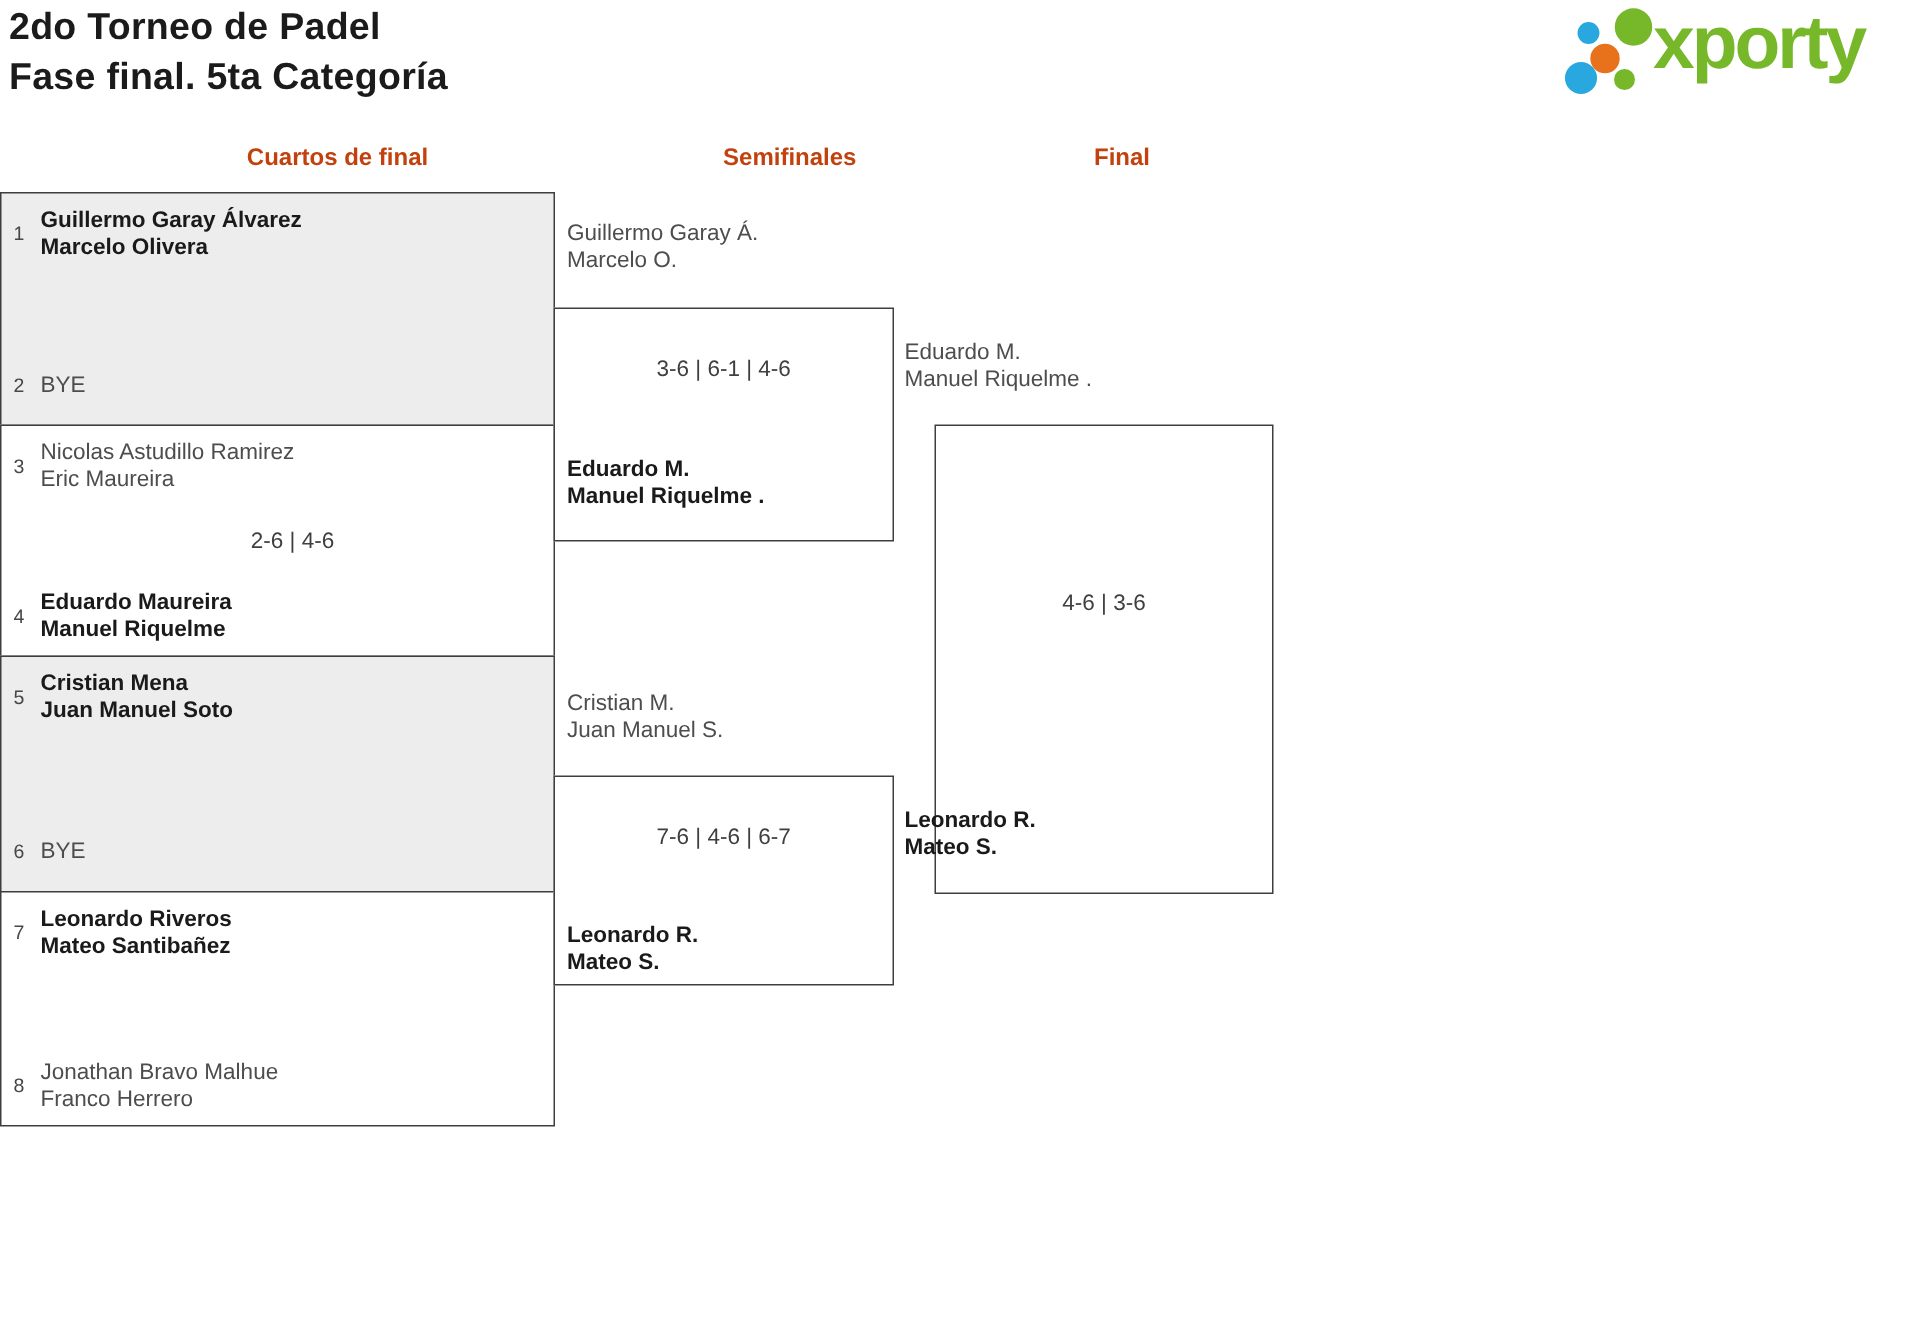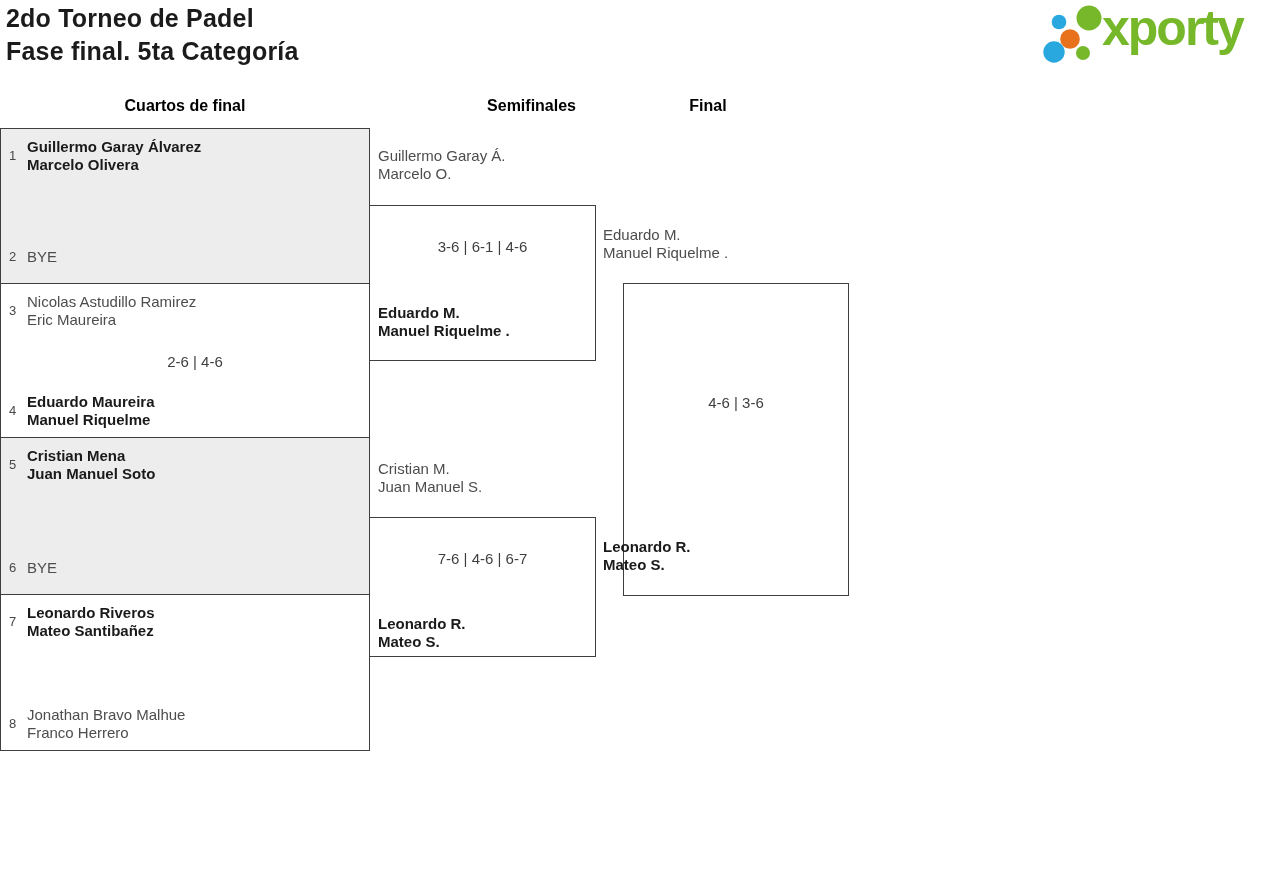--- a/index.html
+++ b/index.html
@@ -10,23 +10,23 @@
   
   .title { position:absolute; left:6px; top:2px; font-size:25px; font-weight:700;
            color:#1b1b1b; line-height:33px; letter-spacing:0.2px; }
   .logo { position:absolute; right:4px; top:0; width:236px; height:72px; }
   .logo svg { position:absolute; left:0; top:2px; }
   .logo .word { position:absolute; left:62px; top:-8px; font-size:50px; font-weight:700;
                 color:#76b82a; letter-spacing:-2px; line-height:72px; }
 
   
   .colh { position:absolute; top:97px; height:22px; text-align:center;
-          font-size:16px; font-weight:700; color:#000000; }
+          font-size:16px; font-weight:700; color:#c2410c;margin-left:40px; }
   .colh.c1 { left:0; width:370px; }
-  .colh.c2 { left:349px; width:227px;text-align:right; }
+  .colh.c2 { left:373px; width:227px; }
   .colh.c3 { left:595px; width:226px; }
 
   
   .box { position:absolute; border:1px solid #3e3e3e; background:#fff; }
   .box.shaded { background:#ededed; }
   .qf1 { left:0; top:128px; width:370px; height:156px; }
   .qf2 { left:0; top:283px; width:370px; height:155px; }
   .qf3 { left:0; top:437px; width:370px; height:158px; }
   .qf4 { left:0; top:594px; width:370px; height:157px; }
   .sf1 { left:369px; top:205px; width:227px; height:156px; }

